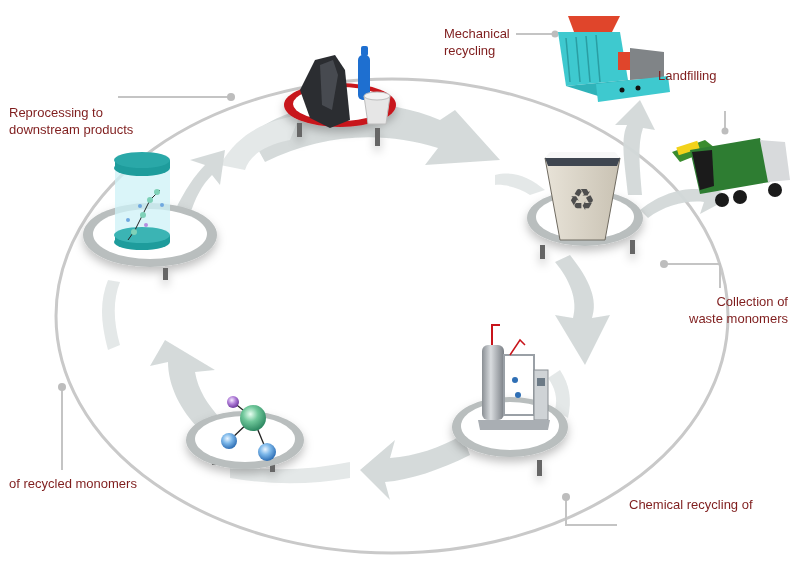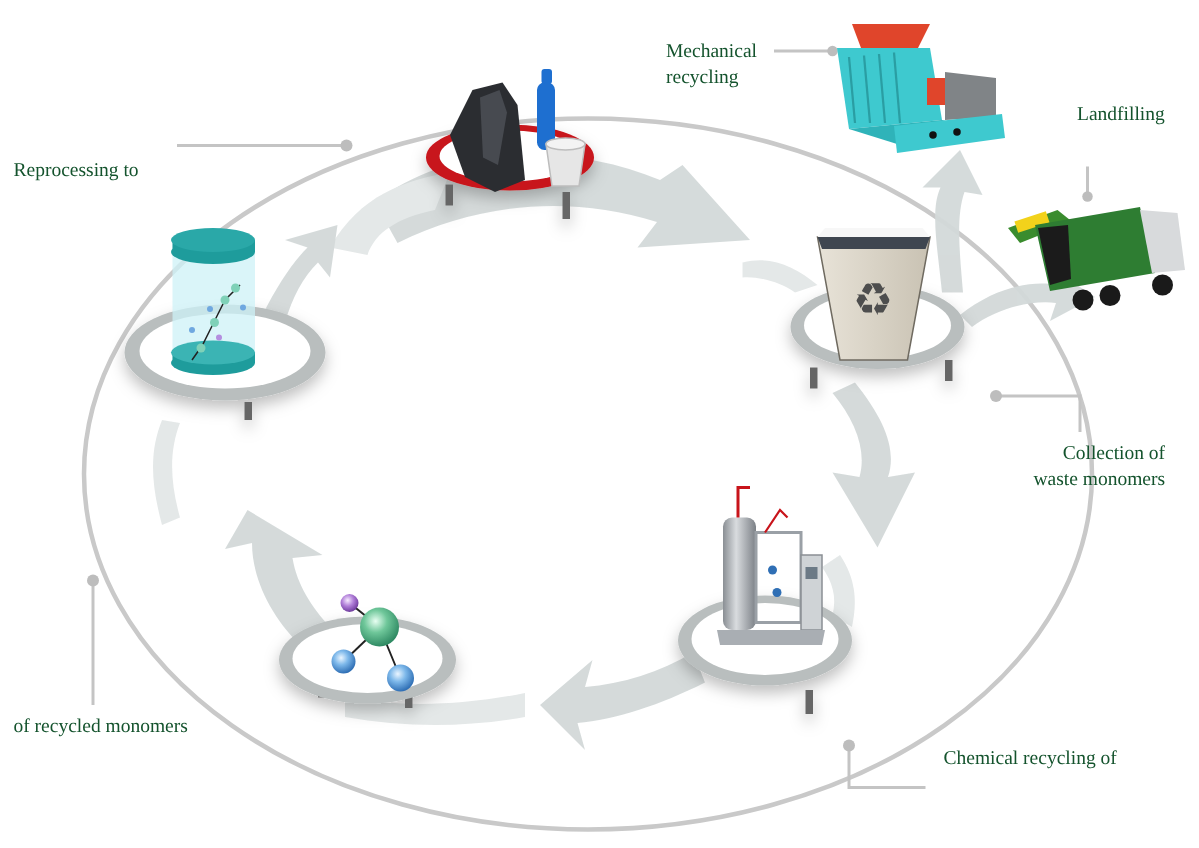--- a/index.html
+++ b/index.html
@@ -1,20 +1,20 @@
 <!DOCTYPE html>
 <html><head>
   <meta charset="utf-8">
   <style>
     html, body { margin: 0; padding: 0; background: #ffffff; }
     body { width: 799px; height: 565px; position: relative; overflow: hidden;
            font-family: "Liberation Sans", "DejaVu Sans", sans-serif; }
     #stage { position: absolute; left: 0; top: 0; width: 799px; height: 565px; }
-    .label { position: absolute; font-size: 13px; line-height: 17px; color: #14532d;
-             font-family: Liberation Serif, serif; font-weight: 300; }
+    .label { position: absolute; font-size: 13px; line-height: 17px; color: #7f1d1d;
+             font-family: Liberation Sans, sans-serif; font-weight: 300; }
     .label span { display: block; white-space: nowrap; }
   </style>
 </head>
 <body>
 
 <svg id="stage" viewBox="0 0 799 565" xmlns="http://www.w3.org/2000/svg">
   <defs>
     <radialGradient id="g-green" cx="40%" cy="35%" r="65%">
       <stop offset="0%" stop-color="#e8fff2"></stop>
         <stop offset="45%" stop-color="#6fc79a"></stop>
@@ -196,26 +196,27 @@
     <path d="M692,152 L712,150 L714,186 L700,190 Z" fill="#1b1b1b"></path>
     <path d="M760,140 L785,142 L790,180 L768,182 Z" fill="#d8dadc"></path>
     <circle cx="722" cy="200" r="7" fill="#1a1a1a"></circle>
     <circle cx="740" cy="197" r="7" fill="#1a1a1a"></circle>
     <circle cx="775" cy="190" r="7" fill="#1a1a1a"></circle>
   </g>
 </svg>
 
 <div class="label" style="left:9px; top:104px;">
   <span>Reprocessing to</span>
+  <span>downstream products</span>
 </div>
 <div class="label" style="left:444px; top:25px;">
   <span>Mechanical</span>
   <span>recycling</span>
 </div>
-<div class="label" style="left:718px; top:67px;text-align:center;">
+<div class="label" style="left:658px; top:67px;text-align:center;">
   <span>Landfilling</span>
 </div>
 <div class="label" style="left:689px; top:293px;text-align:right;">
   <span>Collection of</span>
   <span>waste monomers</span>
 </div>
 <div class="label" style="left:629px; top:496px;text-align:right;">
   <span>Chemical recycling of</span>
 </div>
 <div class="label" style="left:9px; top:475px;">

